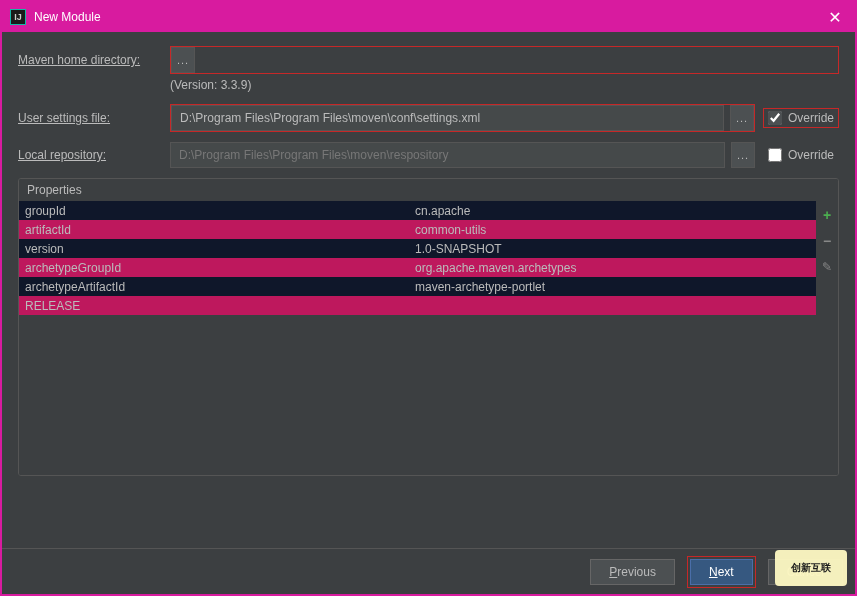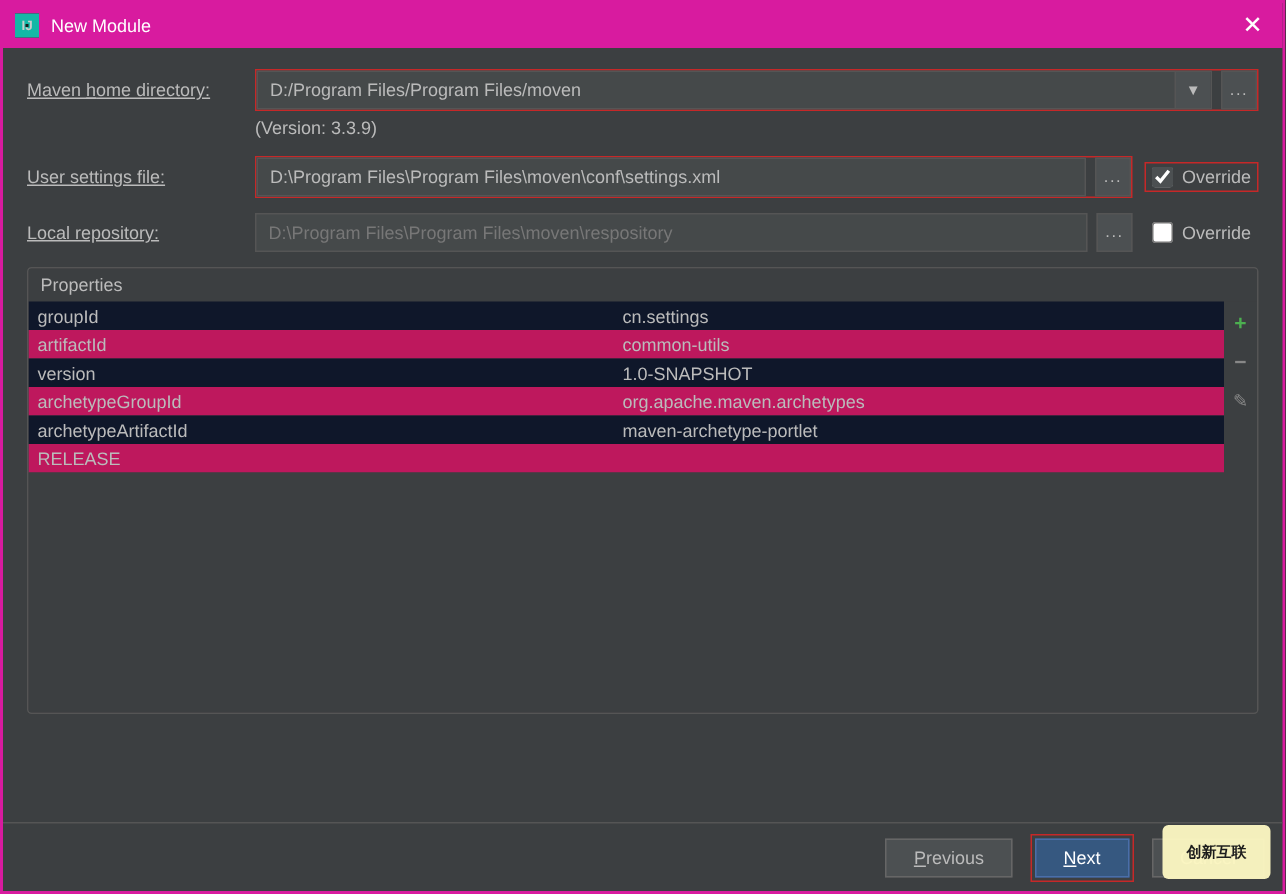--- a/index.html
+++ b/index.html
@@ -1,19 +1,19 @@
 <!DOCTYPE html>
 <html><head>
 <meta charset="utf-8">
 <style>
 * { box-sizing: border-box; margin: 0; padding: 0; font-family: "Segoe UI", Arial, sans-serif; }
 html, body { width: 857px; height: 596px; overflow: hidden; background: #2b2b2b; }
 .window { width: 857px; height: 596px; background: #3c3f41; border: 2px solid #d81b9f; position: relative; }
 .titlebar { height: 30px; background: #d81b9f; display: flex; align-items: center; padding: 0 8px; color: #fff; font-size: 12px; }
-.titlebar .icon { width: 16px; height: 16px; background: #1a1a1a; border: 7px solid #14b8a6; margin-right: 8px; display: flex; align-items: center; justify-content: center; font-size: 9px; font-weight: bold; color: #ccc; }
+.titlebar .icon { width: 16px; height: 16px; background: #1a1a1a; border: 1px solid #14b8a6; margin-right: 8px; display: flex; align-items: center; justify-content: center; font-size: 9px; font-weight: bold; color: #ccc; }
 .titlebar .title { flex: 1; }
 .titlebar .close { width: 24px; height: 24px; display: flex; align-items: center; justify-content: center; font-size: 16px; cursor: pointer; }
 .content { padding: 14px 16px 8px 16px; color: #bbbbbb; font-size: 12px; }
 .row { display: flex; align-items: center; margin-bottom: 10px; gap: 8px; }
 .label { width: 144px; flex-shrink: 0; text-decoration: underline; }
 .label .u { text-decoration: underline; }
 .field-wrap { flex: 1; display: flex; align-items: center; gap: 6px; border: 1px solid #c62828; padding: 0; }
 .field-wrap.no-red { border: none; }
 .field-wrap input, .combo input { flex: 1; height: 26px; background: #45494a; border: 1px solid #555; color: #bbbbbb; padding: 0 8px; font-size: 12px; outline: none; }
 .field-wrap input:disabled { color: #777; }
@@ -56,24 +56,20 @@
     <div class="icon">IJ</div>
     <div class="title">New Module</div>
     <div class="close">✕</div>
   </div>
 
   <div class="content">
 
     <div class="row">
       <div class="label">Maven <span class="u">h</span>ome directory:</div>
       <div class="field-wrap">
-        <div class="combo">
-          <input type="text" value="D:/Program Files/Program Files/moven" style="">
-          <div class="dd">▼</div>
-        </div>
         <div class="browse">...</div>
       </div>
     </div>
 
     <div class="version-note">(Version: 3.3.9)</div>
 
     <div class="row">
       <div class="label">User settings file:</div>
       <div class="field-wrap">
         <input type="text" value="D:\Program Files\Program Files\moven\conf\settings.xml" style="">
@@ -96,21 +92,21 @@
         <span>Override</span>
       </label>
     </div>
 
     <div class="props-panel">
       <div class="props-header">Properties</div>
       <div class="props-body">
         <div class="props-table">
           <div class="prop-row odd">
               <div class="prop-key">groupId</div>
-              <div class="prop-val">cn.settings</div>
+              <div class="prop-val">cn.apache</div>
             </div>
           <div class="prop-row even">
               <div class="prop-key">artifactId</div>
               <div class="prop-val">common-utils</div>
             </div>
           <div class="prop-row odd">
               <div class="prop-key">version</div>
               <div class="prop-val">1.0-SNAPSHOT</div>
             </div>
           <div class="prop-row even">

